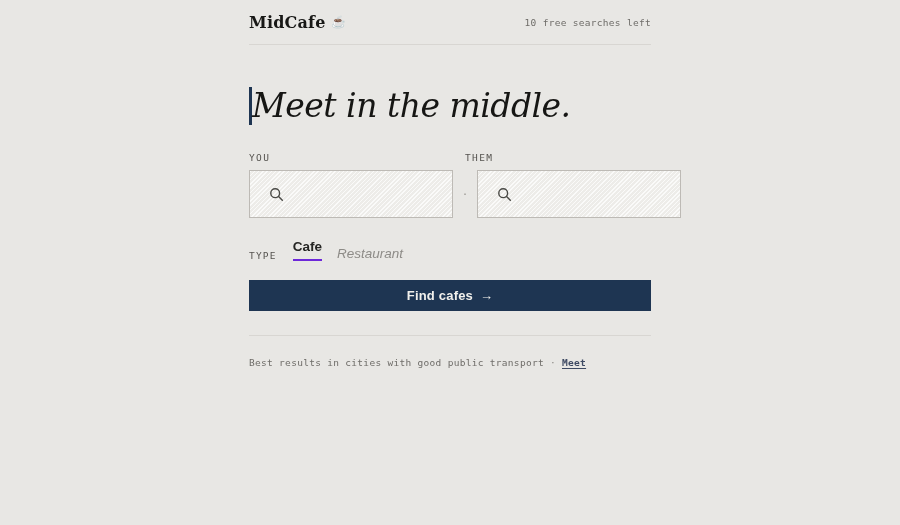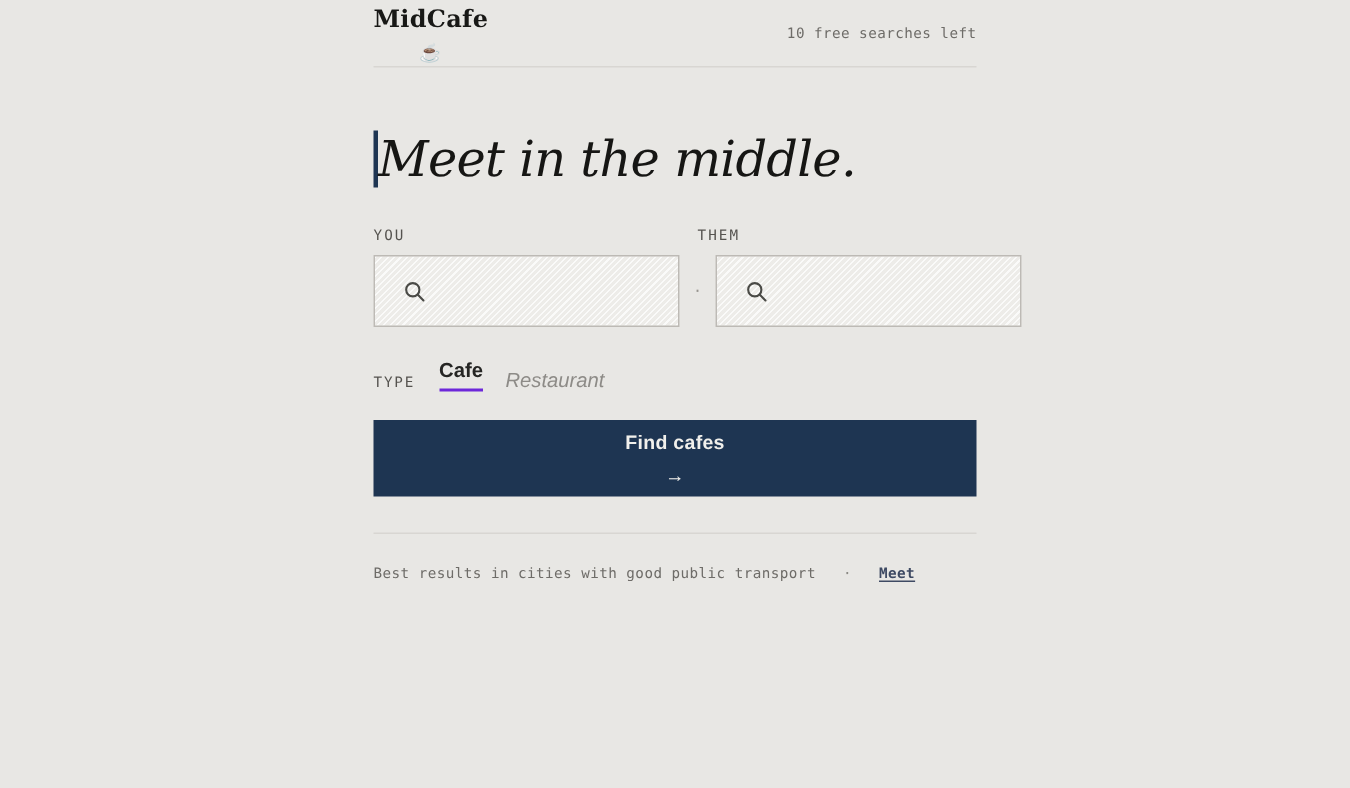--- a/index.html
+++ b/index.html
@@ -11,21 +11,21 @@
     color:#2a2a28;
   }
   .page { margin-left:249px; width:402px; }
 
   
   .header {
     height:45px;
     display:flex; align-items:center; justify-content:space-between;
     border-bottom:1px solid #d8d6d2;
   }
-  .logo { font-family:"DejaVu Serif", serif; font-weight:bold; font-size:16px; color:#181816; letter-spacing:.2px; display:flex; align-items:center; gap:6px;flex-direction:column; }
+  .logo { font-family:"DejaVu Serif", serif; font-weight:bold; font-size:16px; color:#181816; letter-spacing:.2px; display:flex; align-items:center; gap:6px; }
   .logo .emoji { font-size:12px; }
   .credits { font-size:9.5px; color:#6e6c68; letter-spacing:.3px; }
 
   
   .hero { margin-top:42px; border-left:3px solid #1e3552; padding:1px 0 1px 0; }
   .hero h1 {
     font-family:"DejaVu Serif", serif; font-style:italic; font-weight:normal;
     font-size:33px; line-height:36px; color:#161614; letter-spacing:-.5px;
   }
 
@@ -52,31 +52,31 @@
 
   
   .type-row { margin-top:21px; display:flex; align-items:flex-end; }
   .type-label { font-size:9.5px; letter-spacing:1.2px; color:#55534f; margin-right:16px; }
   .tab { font-family:"Liberation Sans", sans-serif; font-size:13.5px; cursor:pointer; }
   .tab.active { font-weight:bold; color:#252523; padding-bottom:5px; border-bottom:2px solid #6d28d9; margin-right:15px; }
   .tab.inactive { color:#8d8b87;font-style:italic; }
 
   
   .submit {
-    margin-top:19px; width:402px; height:51px;
+    margin-top:19px; width:402px; height:31px;
     background:#1e3552; border:none; cursor:pointer;
     display:flex; align-items:center; justify-content:center; gap:7px;
     font-family:"Liberation Sans", sans-serif; font-weight:bold; font-size:13px;
-    color:#f1f0ec; letter-spacing:.2px;flex-direction:column;
+    color:#f1f0ec; letter-spacing:.2px;
   }
   .submit .arrow { font-weight:normal; font-size:13px; }
 
   
   .footer-divider { margin-top:24px; border-top:1px solid #d8d6d2; }
-  .footer { margin-top:21px; font-size:9.5px; color:#6e6c68; letter-spacing:.3px; display:flex; align-items:baseline; gap:18px; white-space:nowrap; }
+  .footer { margin-top:21px; font-size:9.5px; color:#6e6c68; letter-spacing:.3px; display:flex; align-items:baseline; gap:6px; white-space:nowrap; }
   .footer .sep { color:#8b8984; }
   .about-link {
     color:#3e4a63; font-weight:bold; text-decoration:underline;
     text-underline-offset:2px; cursor:pointer;
   }
 </style>
 </head>
 <body>
 
 <div class="page">

